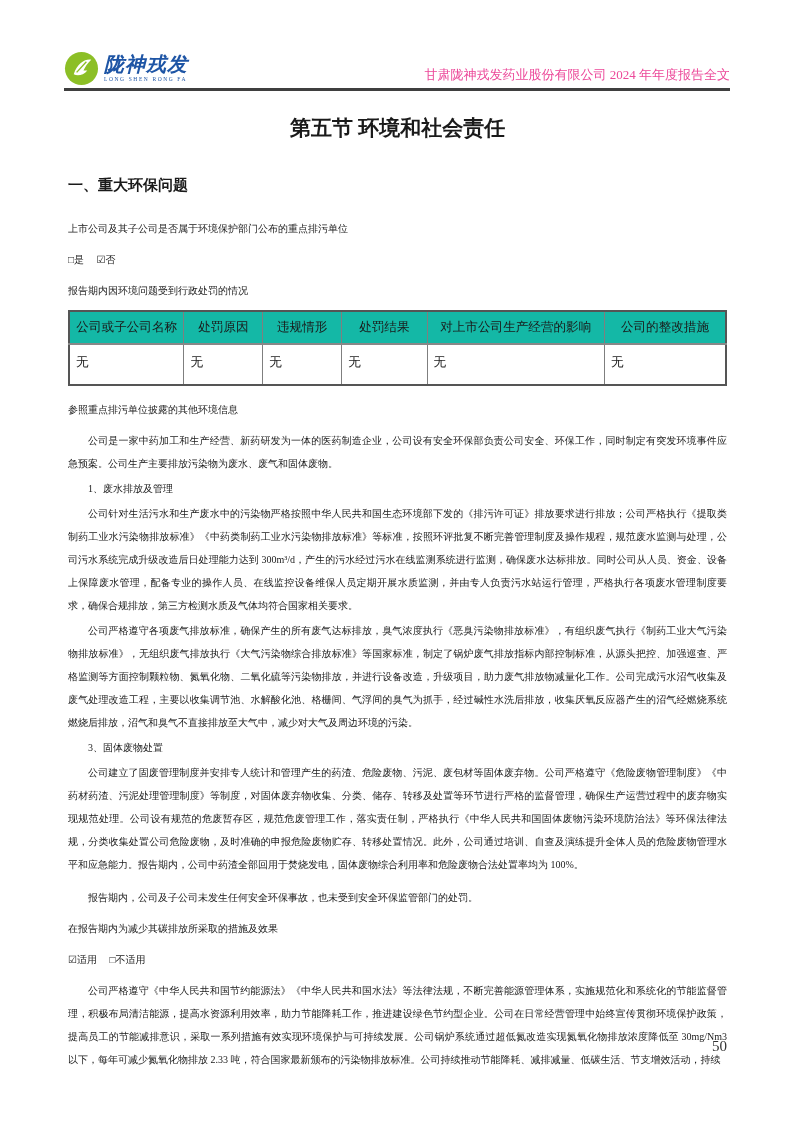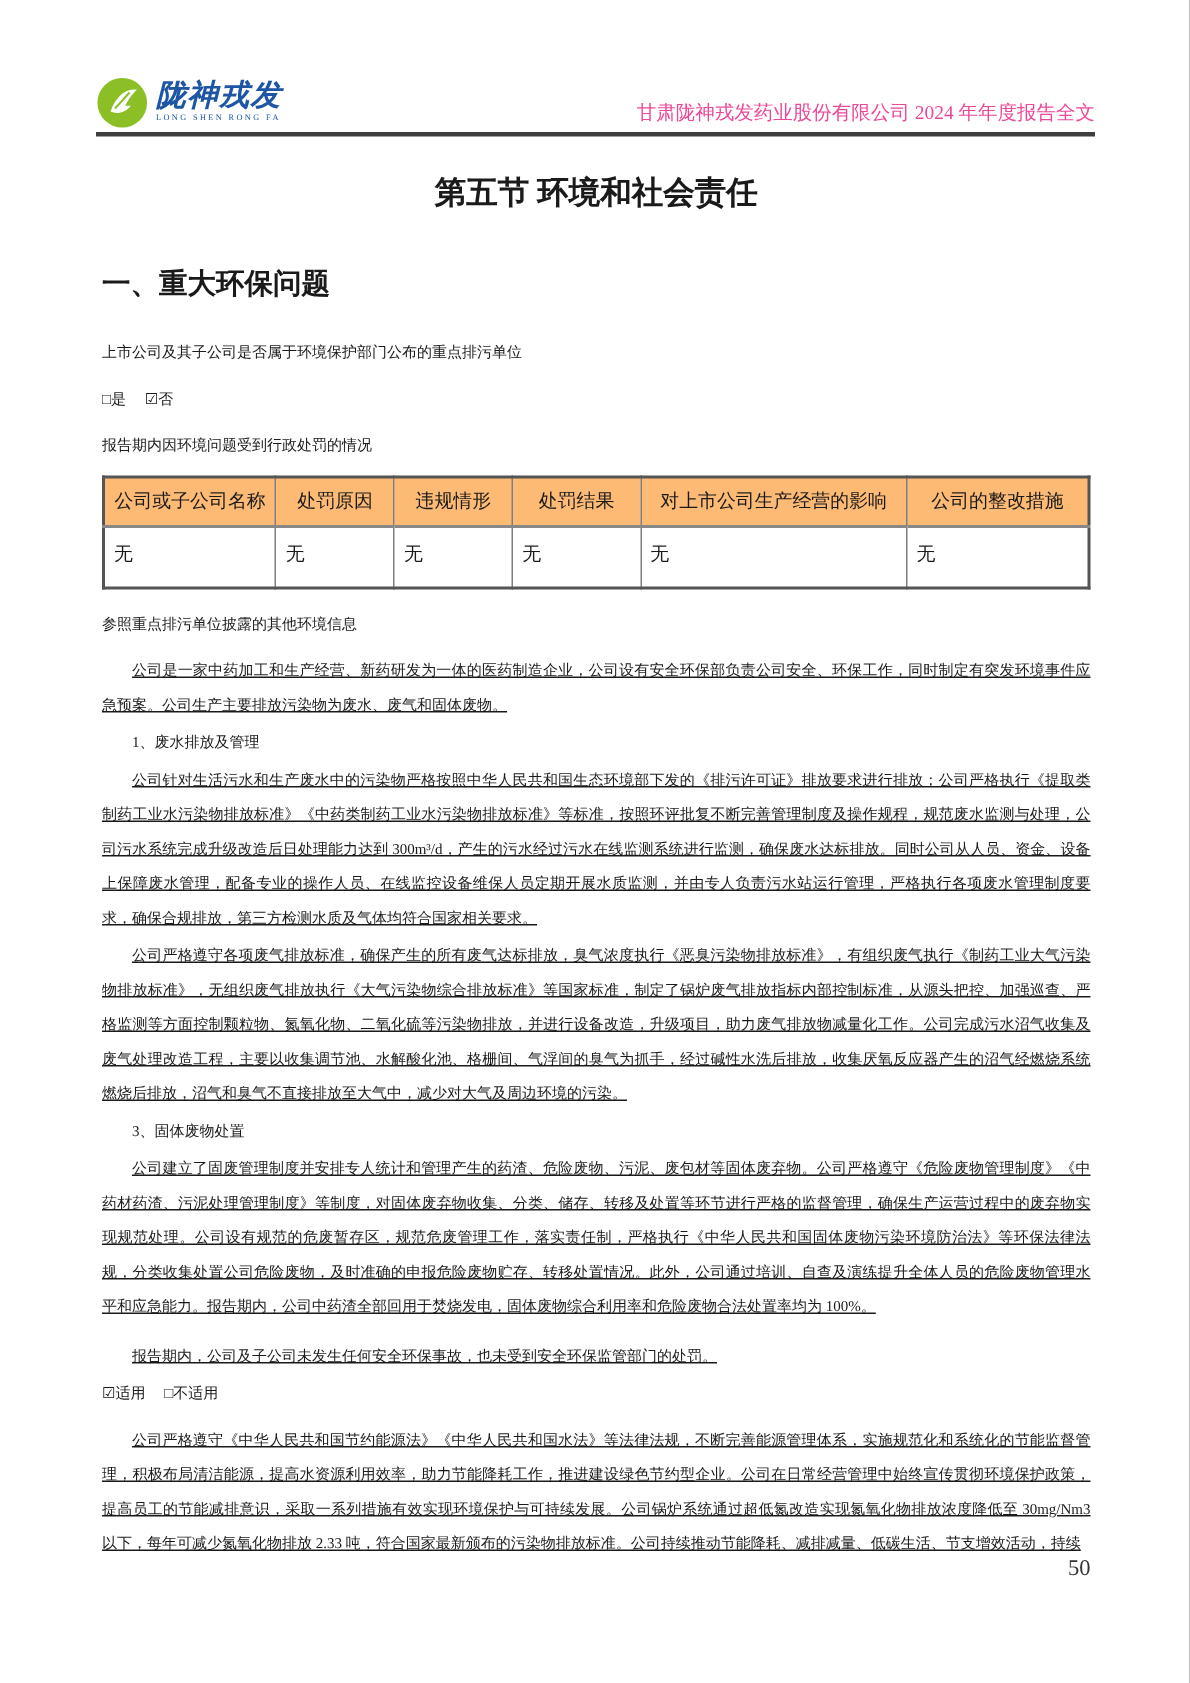--- a/index.html
+++ b/index.html
@@ -14,31 +14,31 @@
   .logo{display:flex;align-items:center;gap:5px;}
   .logo-icon{width:35px;height:35px;flex:0 0 auto;}
   .logo-text{display:flex;flex-direction:column;line-height:1;}
   .logo-cn{font-size:20px;font-weight:bold;font-style:italic;color:#1e55a5;letter-spacing:1px;}
   .logo-en{font-size:5.5px;color:#1e55a5;letter-spacing:1.6px;margin-top:3px;}
   .doc-title{font-size:13px;color:#ec4899;padding-bottom:2px;}
   .header-rule{position:absolute;top:88px;left:64px;right:63px;height:3px;background:#3f3f3f;}
   
   .main{position:absolute;left:68px;right:66px;top:108px;}
   .page-title{text-align:center;font-size:21px;font-weight:bold;margin:6px 0 34px;}
-  .h2{font-size:19px;font-weight:bold;margin:0 0 22px;}
+  .h2{font-size:15px;font-weight:bold;margin:0 0 22px;}
   .line,.para,.sub{font-size:10px;line-height:23px;margin:0;}
   .line{margin:2px 0 8px;}
-  .para{text-indent:2em;text-align:justify;margin:2px 0;text-decoration:underline;}
+  .para{text-indent:2em;text-align:justify;margin:2px 0;}
   .sub{font-weight:normal;text-indent:2em;margin:2px 0;}
   .chk-line{margin:2px 0 8px;}
   .chk{display:inline-block;margin-right:10px;}
   
   table.penalty{width:100%;border-collapse:collapse;border:2px solid #555;margin:6px 0 12px;}
   table.penalty th{
-    background:#fdba74;border:1px solid #7f7f7f;border-bottom:2px solid #888;
+    background:#14b8a6;border:1px solid #7f7f7f;border-bottom:2px solid #888;
     font-weight:normal;font-size:12.6px;padding:7px 3px;text-align:center;}
   table.penalty td{border:1px solid #7f7f7f;font-size:12.6px;padding:9px 6px 13px;
     text-align:left;vertical-align:top;}
   
   .footer-page{position:absolute;right:66px;top:1038px;font-size:15px;color:#333;}
 </style>
 </head>
 <body>
 
 <div class="page">
@@ -114,20 +114,21 @@
     <p class="sub">1、废水排放及管理</p>
     <p class="para">公司针对生活污水和生产废水中的污染物严格按照中华人民共和国生态环境部下发的《排污许可证》排放要求进行排放；公司严格执行《提取类制药工业水污染物排放标准》《中药类制药工业水污染物排放标准》等标准，按照环评批复不断完善管理制度及操作规程，规范废水监测与处理，公司污水系统完成升级改造后日处理能力达到 300m³/d，产生的污水经过污水在线监测系统进行监测，确保废水达标排放。同时公司从人员、资金、设备上保障废水管理，配备专业的操作人员、在线监控设备维保人员定期开展水质监测，并由专人负责污水站运行管理，严格执行各项废水管理制度要求，确保合规排放，第三方检测水质及气体均符合国家相关要求。</p>
 
     <p class="para">公司严格遵守各项废气排放标准，确保产生的所有废气达标排放，臭气浓度执行《恶臭污染物排放标准》，有组织废气执行《制药工业大气污染物排放标准》，无组织废气排放执行《大气污染物综合排放标准》等国家标准，制定了锅炉废气排放指标内部控制标准，从源头把控、加强巡查、严格监测等方面控制颗粒物、氮氧化物、二氧化硫等污染物排放，并进行设备改造，升级项目，助力废气排放物减量化工作。公司完成污水沼气收集及废气处理改造工程，主要以收集调节池、水解酸化池、格栅间、气浮间的臭气为抓手，经过碱性水洗后排放，收集厌氧反应器产生的沼气经燃烧系统燃烧后排放，沼气和臭气不直接排放至大气中，减少对大气及周边环境的污染。</p>
 
     <p class="sub">3、固体废物处置</p>
     <p class="para">公司建立了固废管理制度并安排专人统计和管理产生的药渣、危险废物、污泥、废包材等固体废弃物。公司严格遵守《危险废物管理制度》《中药材药渣、污泥处理管理制度》等制度，对固体废弃物收集、分类、储存、转移及处置等环节进行严格的监督管理，确保生产运营过程中的废弃物实现规范处理。公司设有规范的危废暂存区，规范危废管理工作，落实责任制，严格执行《中华人民共和国固体废物污染环境防治法》等环保法律法规，分类收集处置公司危险废物，及时准确的申报危险废物贮存、转移处置情况。此外，公司通过培训、自查及演练提升全体人员的危险废物管理水平和应急能力。报告期内，公司中药渣全部回用于焚烧发电，固体废物综合利用率和危险废物合法处置率均为 100%。</p>
 
     <p class="para" style="margin-top:10px;">报告期内，公司及子公司未发生任何安全环保事故，也未受到安全环保监管部门的处罚。</p>
 
+    <p class="line" style="margin-top:8px;">在报告期内为减少其碳排放所采取的措施及效果</p>
 
     <p class="line chk-line">
       <span class="chk">☑适用</span>
       <span class="chk">□不适用</span>
     </p>
 
     <p class="para">公司严格遵守《中华人民共和国节约能源法》《中华人民共和国水法》等法律法规，不断完善能源管理体系，实施规范化和系统化的节能监督管理，积极布局清洁能源，提高水资源利用效率，助力节能降耗工作，推进建设绿色节约型企业。公司在日常经营管理中始终宣传贯彻环境保护政策，提高员工的节能减排意识，采取一系列措施有效实现环境保护与可持续发展。公司锅炉系统通过超低氮改造实现氮氧化物排放浓度降低至 30mg/Nm3 以下，每年可减少氮氧化物排放 2.33 吨，符合国家最新颁布的污染物排放标准。公司持续推动节能降耗、减排减量、低碳生活、节支增效活动，持续</p>
 
   </div>
 

